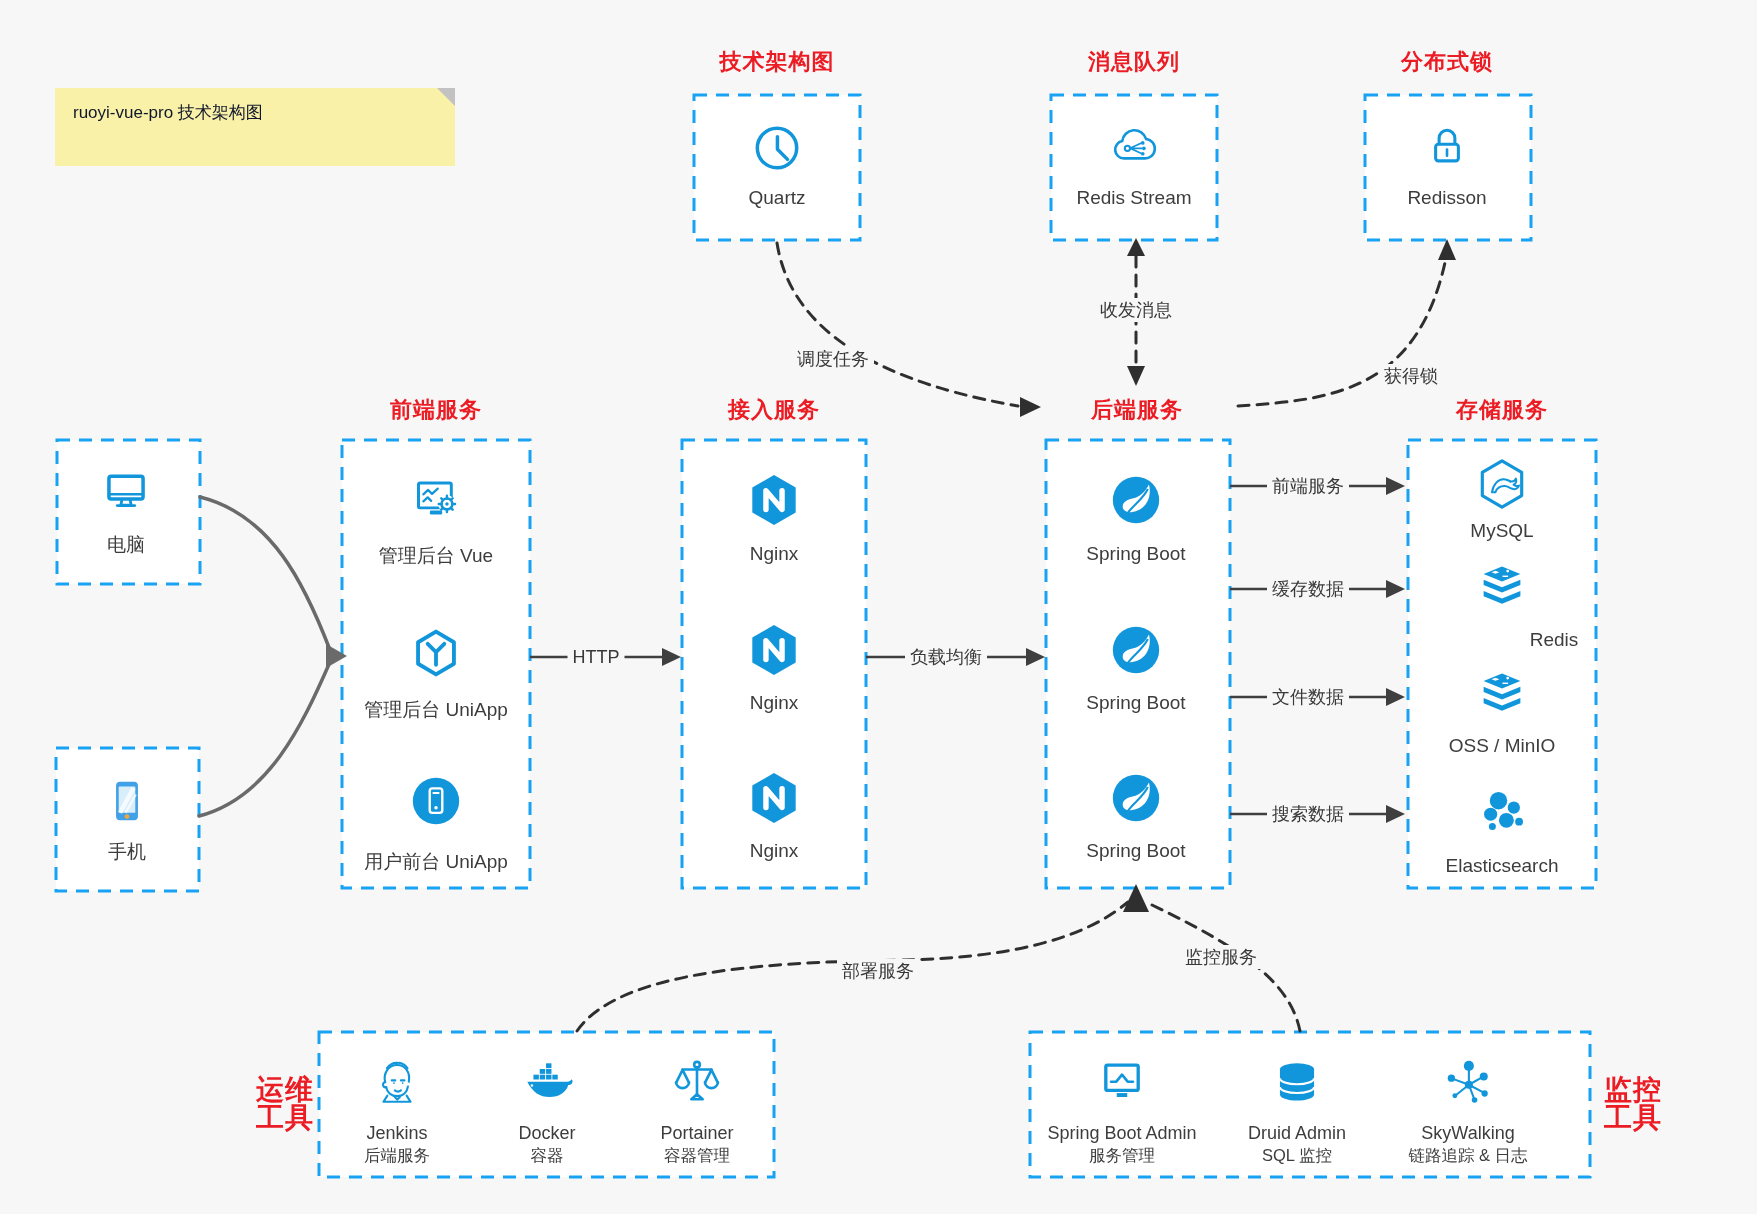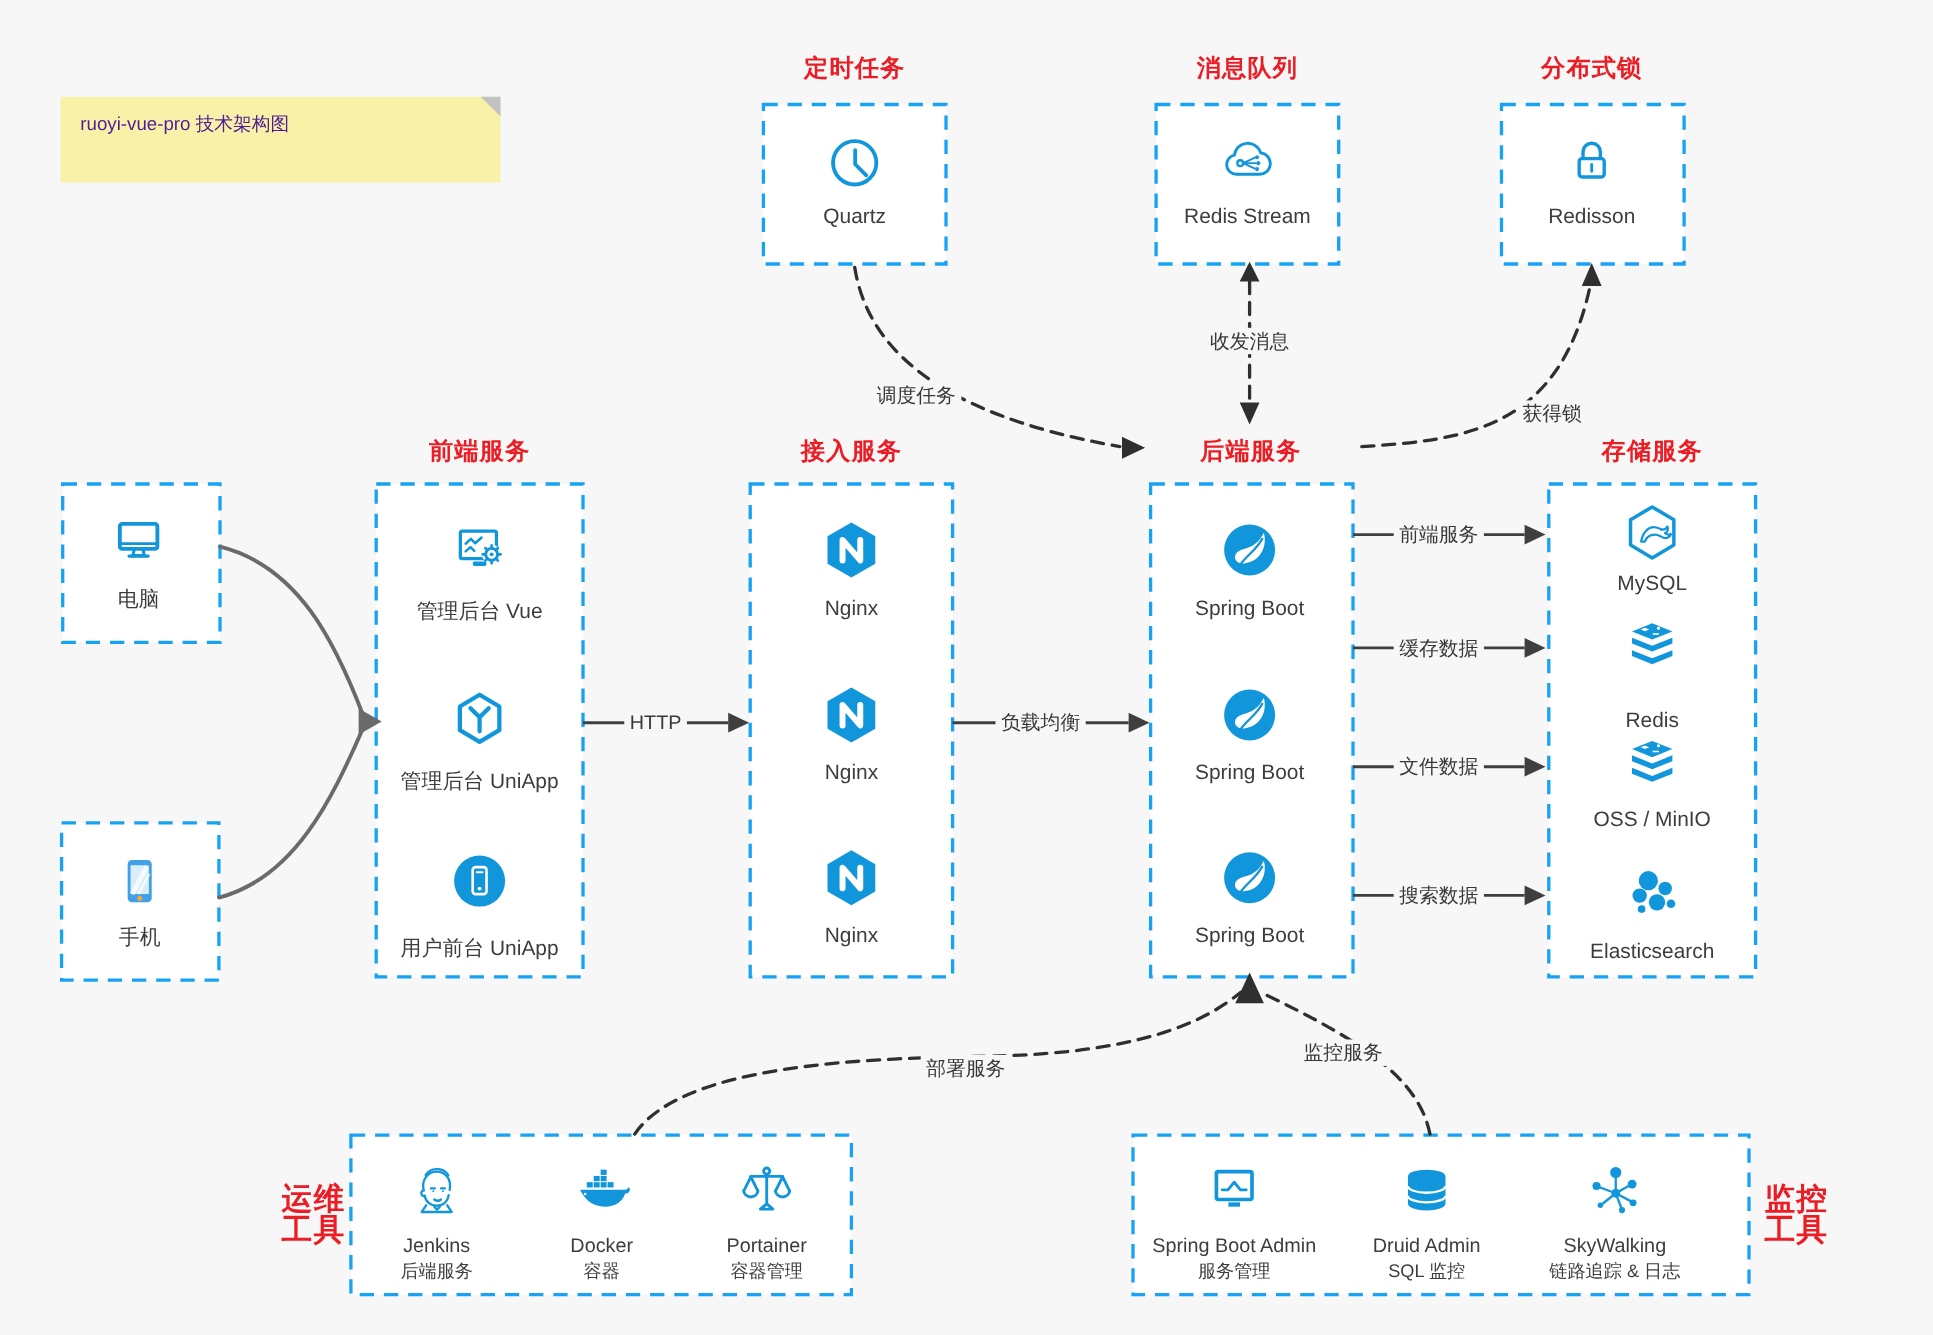--- a/index.html
+++ b/index.html
@@ -13,21 +13,21 @@
   .head-dark{fill:#3f3f3f;}
   .head-gray{fill:#6a6a6a;}
   .head-dash{fill:#2f2f2f;}
   .ctr{position:absolute;transform:translate(-50%,-50%);white-space:nowrap;}
   .rtitle{color:#ec1c24;font-weight:bold;font-size:22px;letter-spacing:1px;}
   .sidetitle{color:#ec1c24;font-weight:bold;font-size:28px;line-height:28px;text-align:center;letter-spacing:1px;}
   .nlabel{color:#3d3d3d;font-size:19px;}
   .blabel{color:#3d3d3d;font-size:18px;}
   .slabel{color:#3d3d3d;font-size:16.5px;}
   .elabel{color:#383838;font-size:18px;background:#f7f7f7;padding:0 5px;}
-  .note{position:absolute;left:55px;top:88px;width:400px;height:78px;background:#faf1a9;color:#4c1d95;
+  .note{position:absolute;left:55px;top:88px;width:400px;height:78px;background:#faf1a9;color:#0f172a;
         font-size:17px;line-height:26px;padding:12px 0 0 18px;box-sizing:border-box;}
   .fold{position:absolute;top:0;right:0;width:0;height:0;border-top:18px solid #c2c2c2;border-left:18px solid transparent;}
   .icon{position:absolute;width:56px;height:56px;}
 </style>
 </head>
 <body>
 
 <div id="canvas">
 
   <svg id="wires" width="1757" height="1214" viewBox="0 0 1757 1214">
@@ -74,21 +74,21 @@
     <path class="wire-dash" d="M577 1031 C620 968 780 962 905 960 C1030 957 1092 932 1128 902"></path>
     <path class="wire-dash" d="M1300 1031 C1290 982 1242 948 1150 904"></path>
     <polygon class="head-dash" points="1123,912 1149,912 1136,884"></polygon>
   </svg>
 
   <div class="note">
     <div class="fold"></div>
     <div>ruoyi-vue-pro 技术架构图</div>
   </div>
 
-  <div class="ctr rtitle" style="left:777px;top:62px;">定时任务</div>
+  <div class="ctr rtitle" style="left:777px;top:62px;">技术架构图</div>
   <div class="ctr rtitle" style="left:1134px;top:62px;">消息队列</div>
   <div class="ctr rtitle" style="left:1447px;top:62px;">分布式锁</div>
   <div class="ctr rtitle" style="left:436px;top:410px;">前端服务</div>
   <div class="ctr rtitle" style="left:774px;top:410px;">接入服务</div>
   <div class="ctr rtitle" style="left:1137px;top:410px;">后端服务</div>
   <div class="ctr rtitle" style="left:1502px;top:410px;text-align:center;">存储服务</div>
 
   <div class="ctr sidetitle" style="left:285px;top:1104px;">
     <div>运维</div>
     <div>工具</div>
@@ -303,21 +303,21 @@
   <div class="ctr nlabel" style="left:436px;top:556px;">管理后台 Vue</div>
   <div class="ctr nlabel" style="left:436px;top:710px;">管理后台 UniApp</div>
   <div class="ctr nlabel" style="left:436px;top:862px;">用户前台 UniApp</div>
   <div class="ctr nlabel" style="left:774px;top:554px;">Nginx</div>
   <div class="ctr nlabel" style="left:774px;top:703px;">Nginx</div>
   <div class="ctr nlabel" style="left:774px;top:851px;">Nginx</div>
   <div class="ctr nlabel" style="left:1136px;top:554px;">Spring Boot</div>
   <div class="ctr nlabel" style="left:1136px;top:703px;">Spring Boot</div>
   <div class="ctr nlabel" style="left:1136px;top:851px;">Spring Boot</div>
   <div class="ctr nlabel" style="left:1502px;top:531px;">MySQL</div>
-  <div class="ctr nlabel" style="left:1502px;top:640px;margin-top:16px;">Redis</div>
+  <div class="ctr nlabel" style="left:1554px;top:640px;">Redis</div>
   <div class="ctr nlabel" style="left:1502px;top:746px;">OSS / MinIO</div>
   <div class="ctr nlabel" style="left:1502px;top:866px;">Elasticsearch</div>
 
   <div class="ctr blabel" style="left:397px;top:1133px;">Jenkins</div>
   <div class="ctr slabel" style="left:397px;top:1156px;">后端服务</div>
   <div class="ctr blabel" style="left:547px;top:1133px;">Docker</div>
   <div class="ctr slabel" style="left:547px;top:1156px;">容器</div>
   <div class="ctr blabel" style="left:697px;top:1133px;">Portainer</div>
   <div class="ctr slabel" style="left:697px;top:1156px;">容器管理</div>
 

